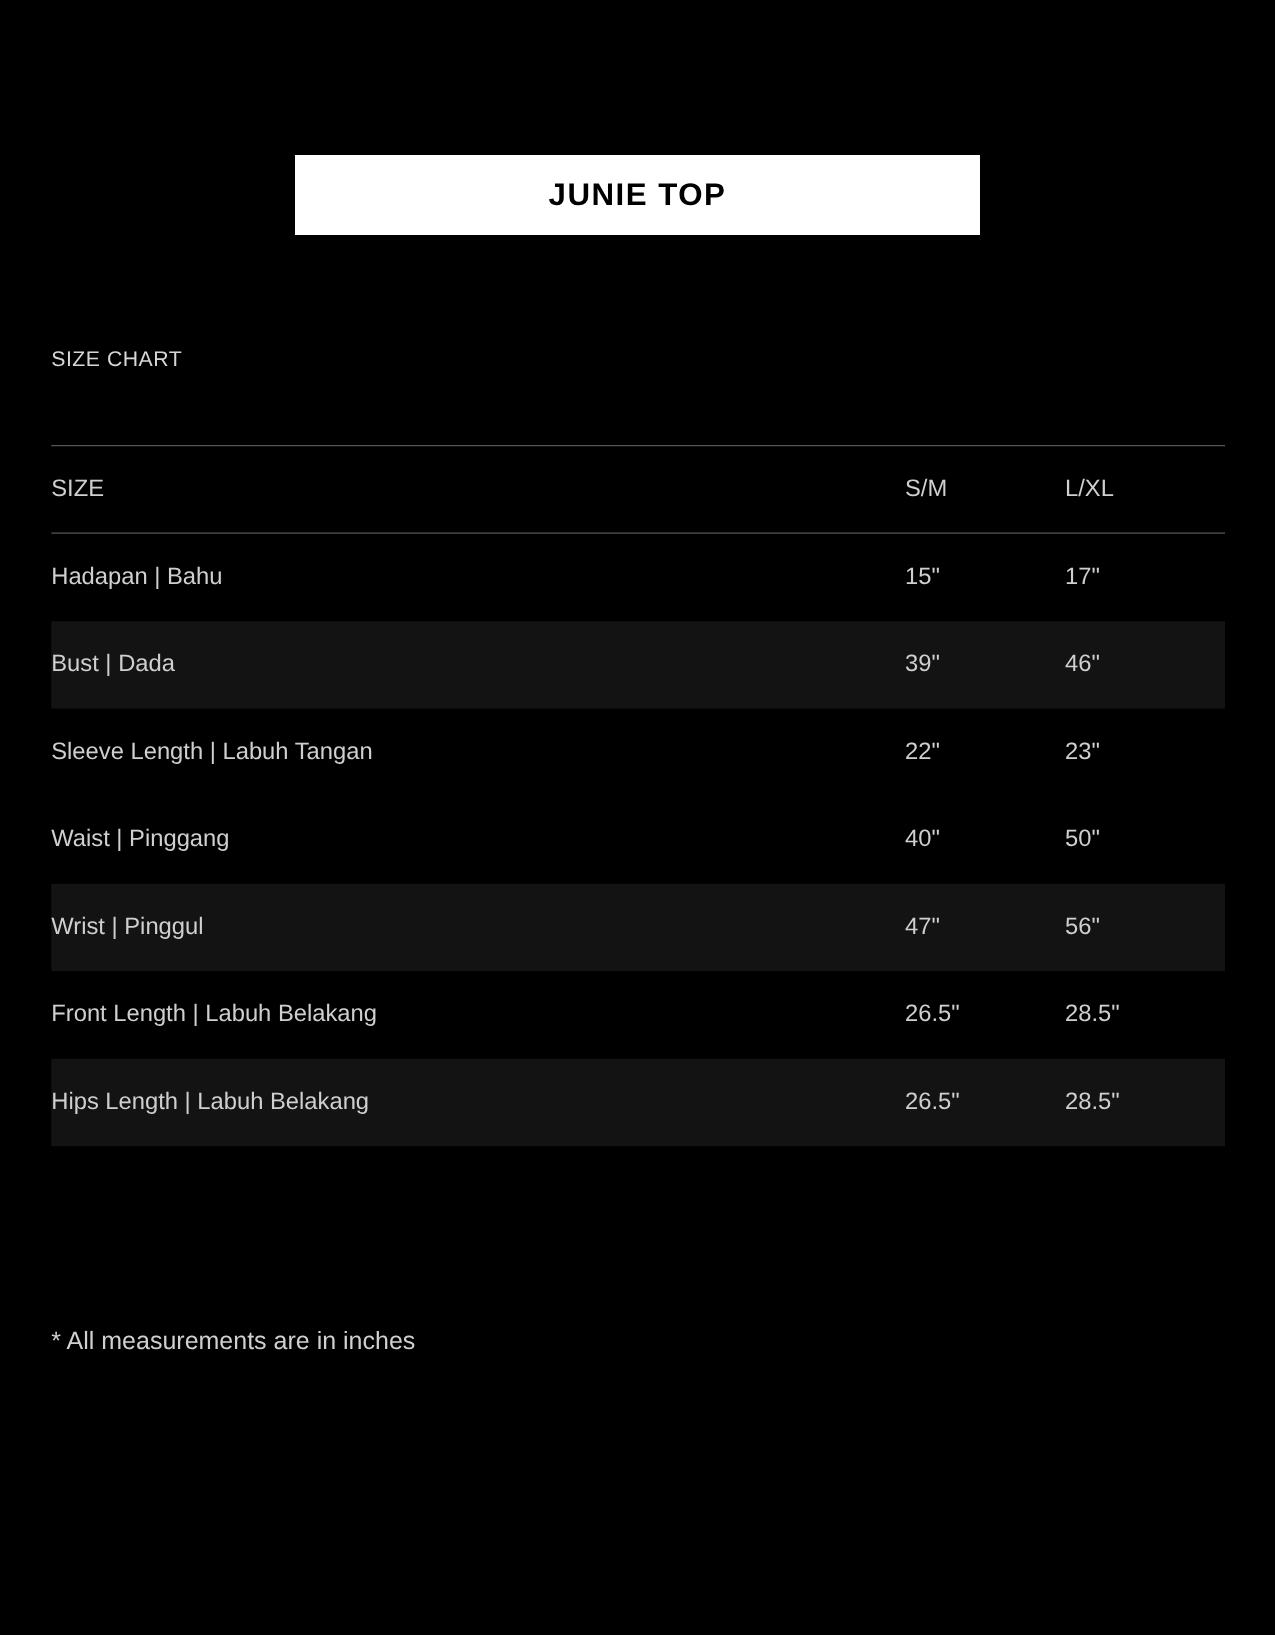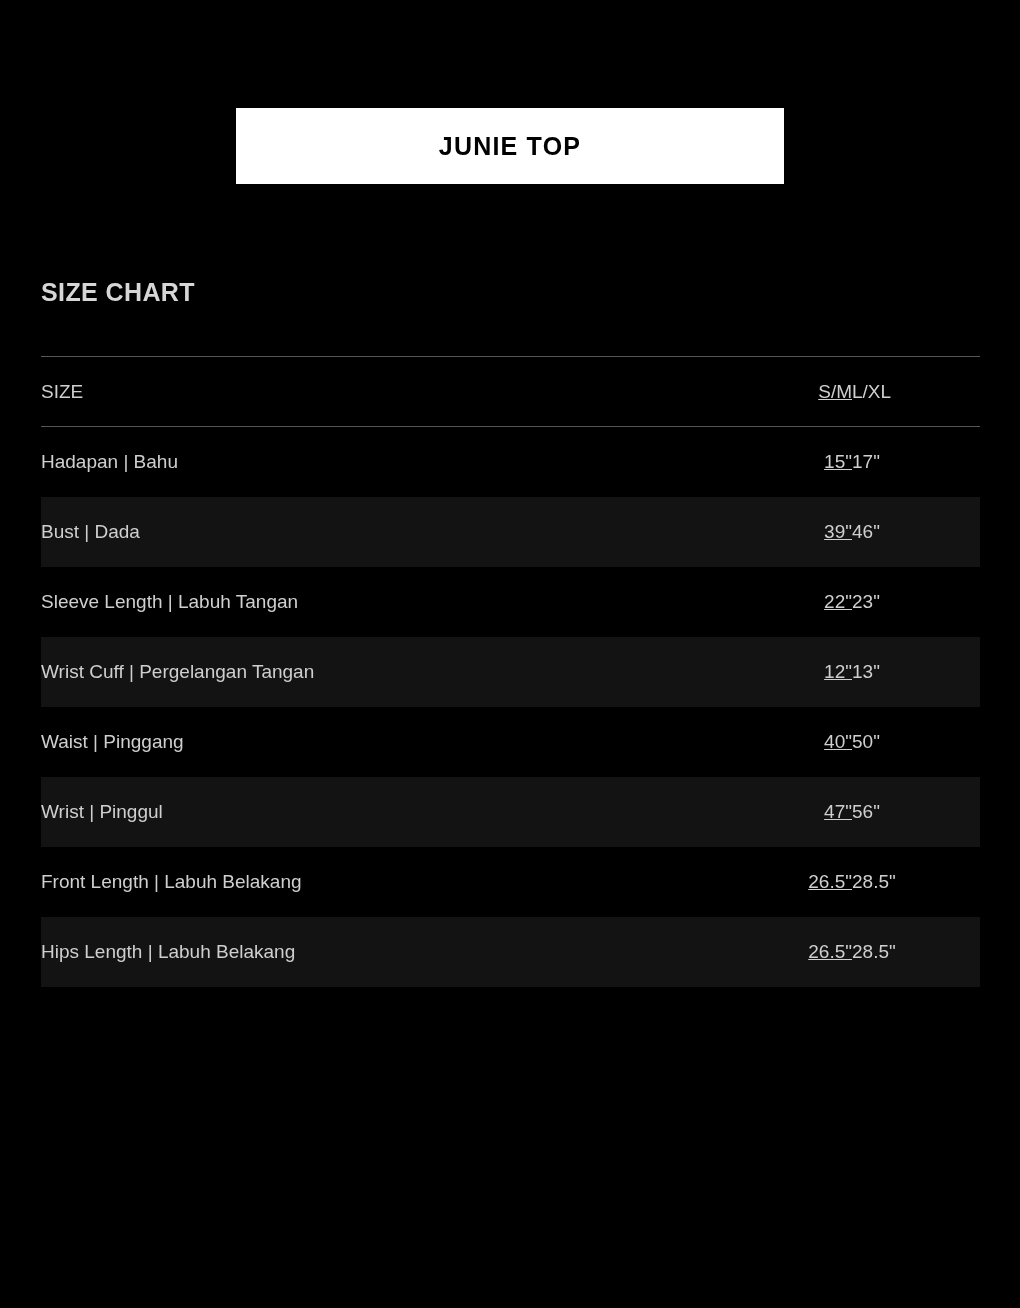--- a/index.html
+++ b/index.html
@@ -17,43 +17,43 @@
   }
   .page {
     width: 1020px;
     height: 1308px;
     position: relative;
     background: #000000;
   }
   .title-banner {
     position: absolute;
     left: 236px;
-    top: 108px;
+    top: 124px;
     width: 548px;
-    height: 76px;
+    height: 64px;
     background: #ffffff;
     display: flex;
     align-items: center;
     justify-content: center;
   }
   .title-banner-text {
     color: #000000;
     font-size: 25px;
     font-weight: bold;
     letter-spacing: 1.2px;
     font-family: "Liberation Sans", sans-serif;
   }
   .section-heading {
     position: absolute;
     left: 41px;
     top: 278px;
-    font-size: 25px;
+    font-size: 17px;
     color: #d6d6d6;
     letter-spacing: 0.4px;
-    font-weight: bold;
+    font-weight: normal;
   }
   .table-wrap {
     position: absolute;
     left: 41px;
     top: 356px;
     width: 939px;
   }
   table.size-chart {
     width: 939px;
     border-collapse: collapse;
@@ -72,23 +72,22 @@
     font-weight: normal;
   }
   td.c-label {
     width: 683px;
     padding-left: 27px;
     box-sizing: border-box;
   }
   td.c-sm {
     width: 128px;
     padding-left: 0;
-    text-align: right;
+    text-align: left;
     box-sizing: border-box;
-    text-decoration: underline;
   }
   td.c-lxl {
     width: 128px;
     text-align: left;
     box-sizing: border-box;
   }
   .header-row td { color: #dcdcdc; font-size: 19px; }
   .group-row td {
     background: #131313;
     color: #dcdcdc;
@@ -131,25 +130,20 @@
         <tr class="band">
           <td class="c-label">Bust | Dada</td>
           <td class="c-sm">39"</td>
           <td class="c-lxl">46"</td>
         </tr>
         <tr class="plain">
           <td class="c-label">Sleeve Length | Labuh Tangan</td>
           <td class="c-sm">22"</td>
           <td class="c-lxl">23"</td>
         </tr>
-        <tr class="band">
-          <td class="c-label">Wrist Cuff | Pergelangan Tangan</td>
-          <td class="c-sm">12"</td>
-          <td class="c-lxl">13"</td>
-        </tr>
         <tr class="plain">
           <td class="c-label">Waist | Pinggang</td>
           <td class="c-sm">40"</td>
           <td class="c-lxl">50"</td>
         </tr>
         <tr class="band">
           <td class="c-label">Wrist | Pinggul</td>
           <td class="c-sm">47"</td>
           <td class="c-lxl">56"</td>
         </tr>
@@ -160,14 +154,15 @@
         </tr>
         <tr class="band">
           <td class="c-label">Hips Length | Labuh Belakang</td>
           <td class="c-sm">26.5"</td>
           <td class="c-lxl">28.5"</td>
         </tr>
       </tbody>
     </table>
   </div>
 
+  <div class="footnote">* All measurements are in inches</div>
 
 </div>
 
 </body></html>

